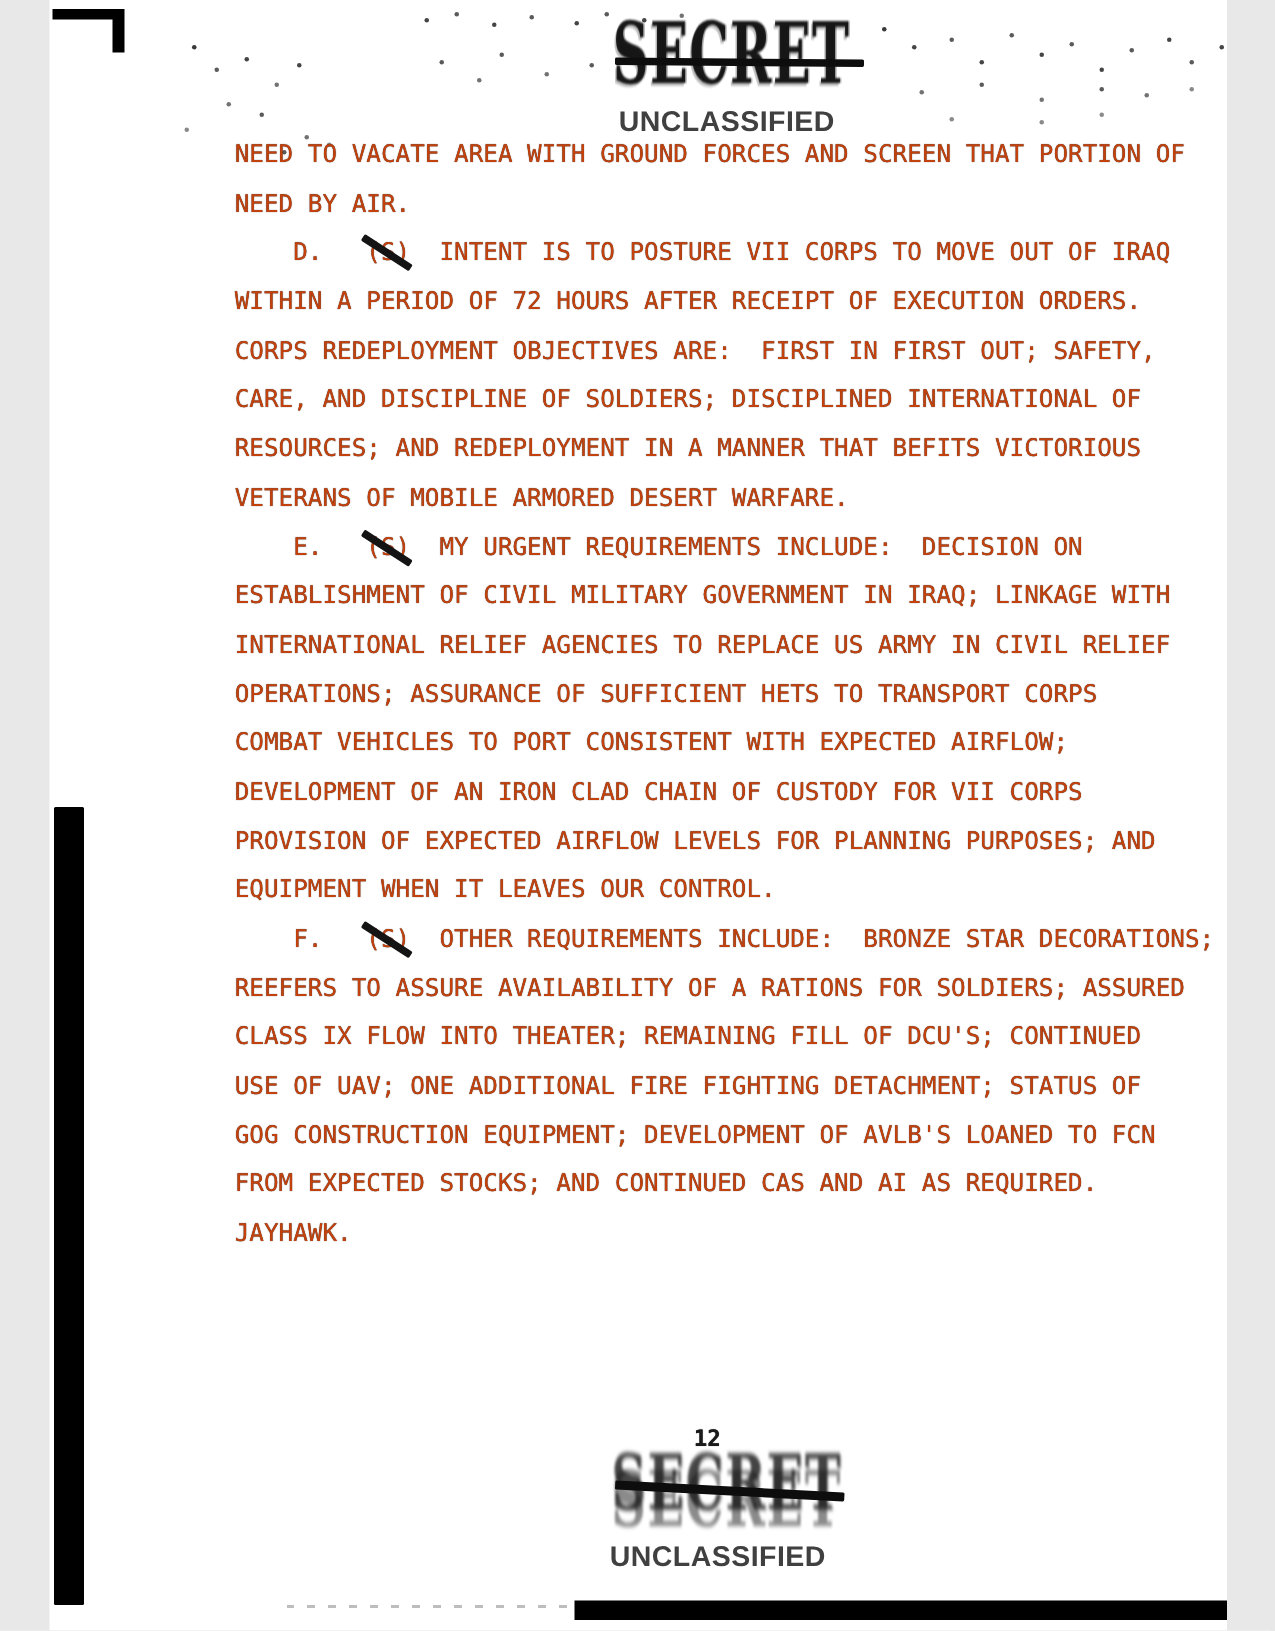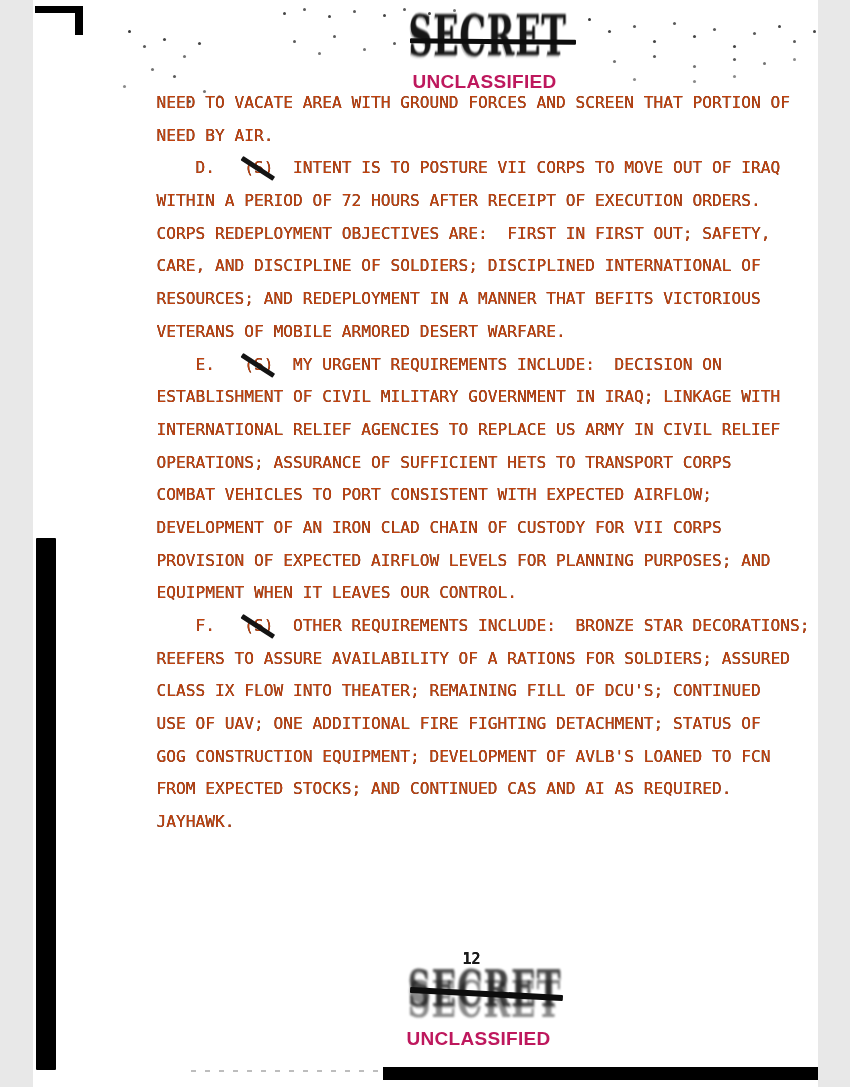--- a/index.html
+++ b/index.html
@@ -29,21 +29,21 @@
     text-shadow:0 7px 0 rgba(28,28,28,0.5), 1px 1px 0 rgba(28,28,28,0.3);
   }
   .strike{
     position:absolute;background:#0d0d0d;border-radius:1px;
   }
   .strike.top{left:377px;top:39px;width:166px;height:5px;transform:rotate(0.5deg);}
   .strike.bottom{left:377px;top:991px;width:153px;height:6px;transform:rotate(3deg);}
   .classification{
     position:absolute;text-align:center;
     font-family:"Liberation Sans", sans-serif;font-weight:700;
-    font-size:19px;letter-spacing:0.3px;color:#be185d;
+    font-size:19px;letter-spacing:0.3px;color:#404040;
     width:250px;white-space:nowrap;
   }
   .classification.top{left:327px;top:71px;}
   .classification.bottom{left:321px;top:1028px;}
   
   .body-text{
     position:absolute;left:124px;top:87px;width:700px;
     font-size:16.2px;line-height:32.7px;color:#c2410c;
     text-shadow:0 0 0.6px #1a1a1a;
   }

